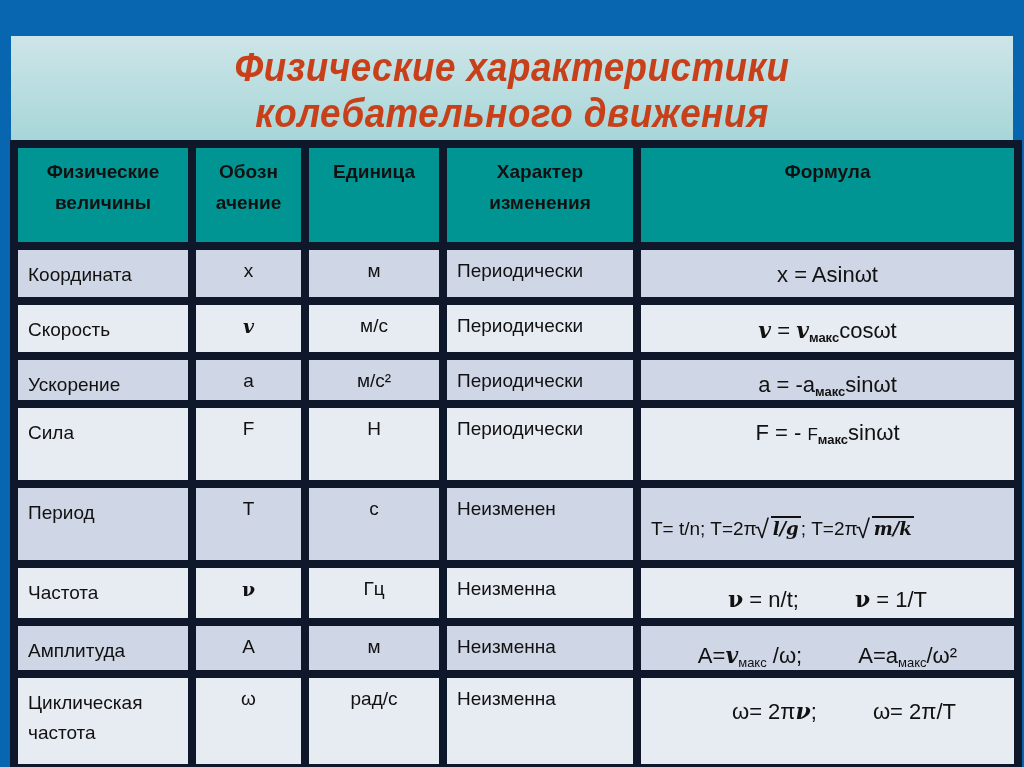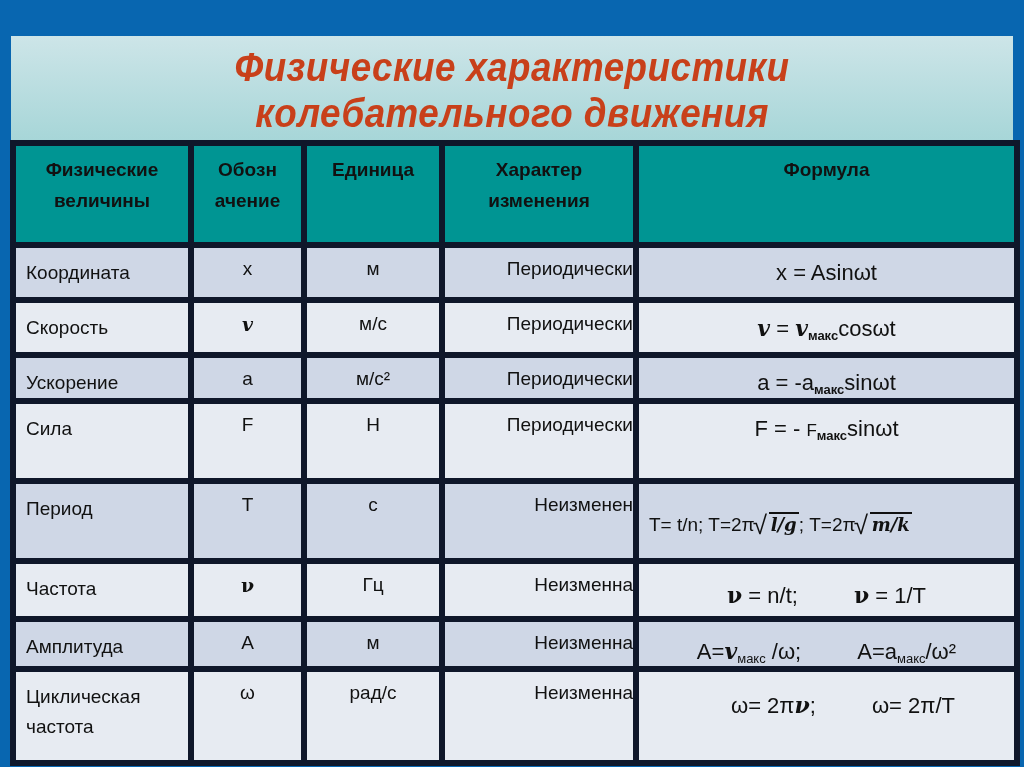--- a/index.html
+++ b/index.html
@@ -23,41 +23,41 @@
     letter-spacing:0.5px;
     transform:scaleX(0.92);
   }
   table.data {
     position:absolute; left:10px; top:140px;
     border-collapse:collapse;
     table-layout:fixed;
     width:1004px;
   }
   table.data td, table.data th {
-    border:6px solid #0f172a;
+    border:8px solid #0f172a;
     vertical-align:top;
     font-size:19px;
     color:#111;
     padding:0;
     overflow:hidden;
   }
   table.data th {
     background:#009593;
     font-weight:bold;
     text-align:center;
     padding-top:8px;
     line-height:31px;
     font-size:19px;
   }
   tr.odd td { background:#cfd7e6; }
   tr.even td { background:#e7ebf2; }
   td.name { padding:10px 0 0 10px !important; text-align:left; line-height:30px; }
   td.sym { text-align:center; padding-top:10px !important; }
   td.unit { text-align:center; padding-top:10px !important; }
-  td.change { text-align:right; padding:10px 0 0 10px !important; }
+  td.change { text-align:left; padding:10px 0 0 10px !important; }
   td.formula { text-align:center; font-size:22px !important; padding-top:12px !important; }
   .serif-it { font-family:"DejaVu Serif", serif; font-style:italic; font-weight:bold; }
   .serif-b { font-family:"DejaVu Serif", serif; font-weight:bold; }
   sub { font-size:13px; font-weight:bold; vertical-align:-4px; }
   sub.normal { font-weight:normal; }
   .gap { display:inline-block; width:56px; }
   .sqrt { display:inline-block; border-top:2px solid #111; padding:0 2px; margin-left:14px; position:relative; }
   .sqrt::before { content:"√"; position:absolute; left:-16px; top:-4px; font-size:26px; }
   .frac-it { font-family:"DejaVu Serif", serif; font-style:italic; font-weight:bold; font-size:18px; }
 </style>

